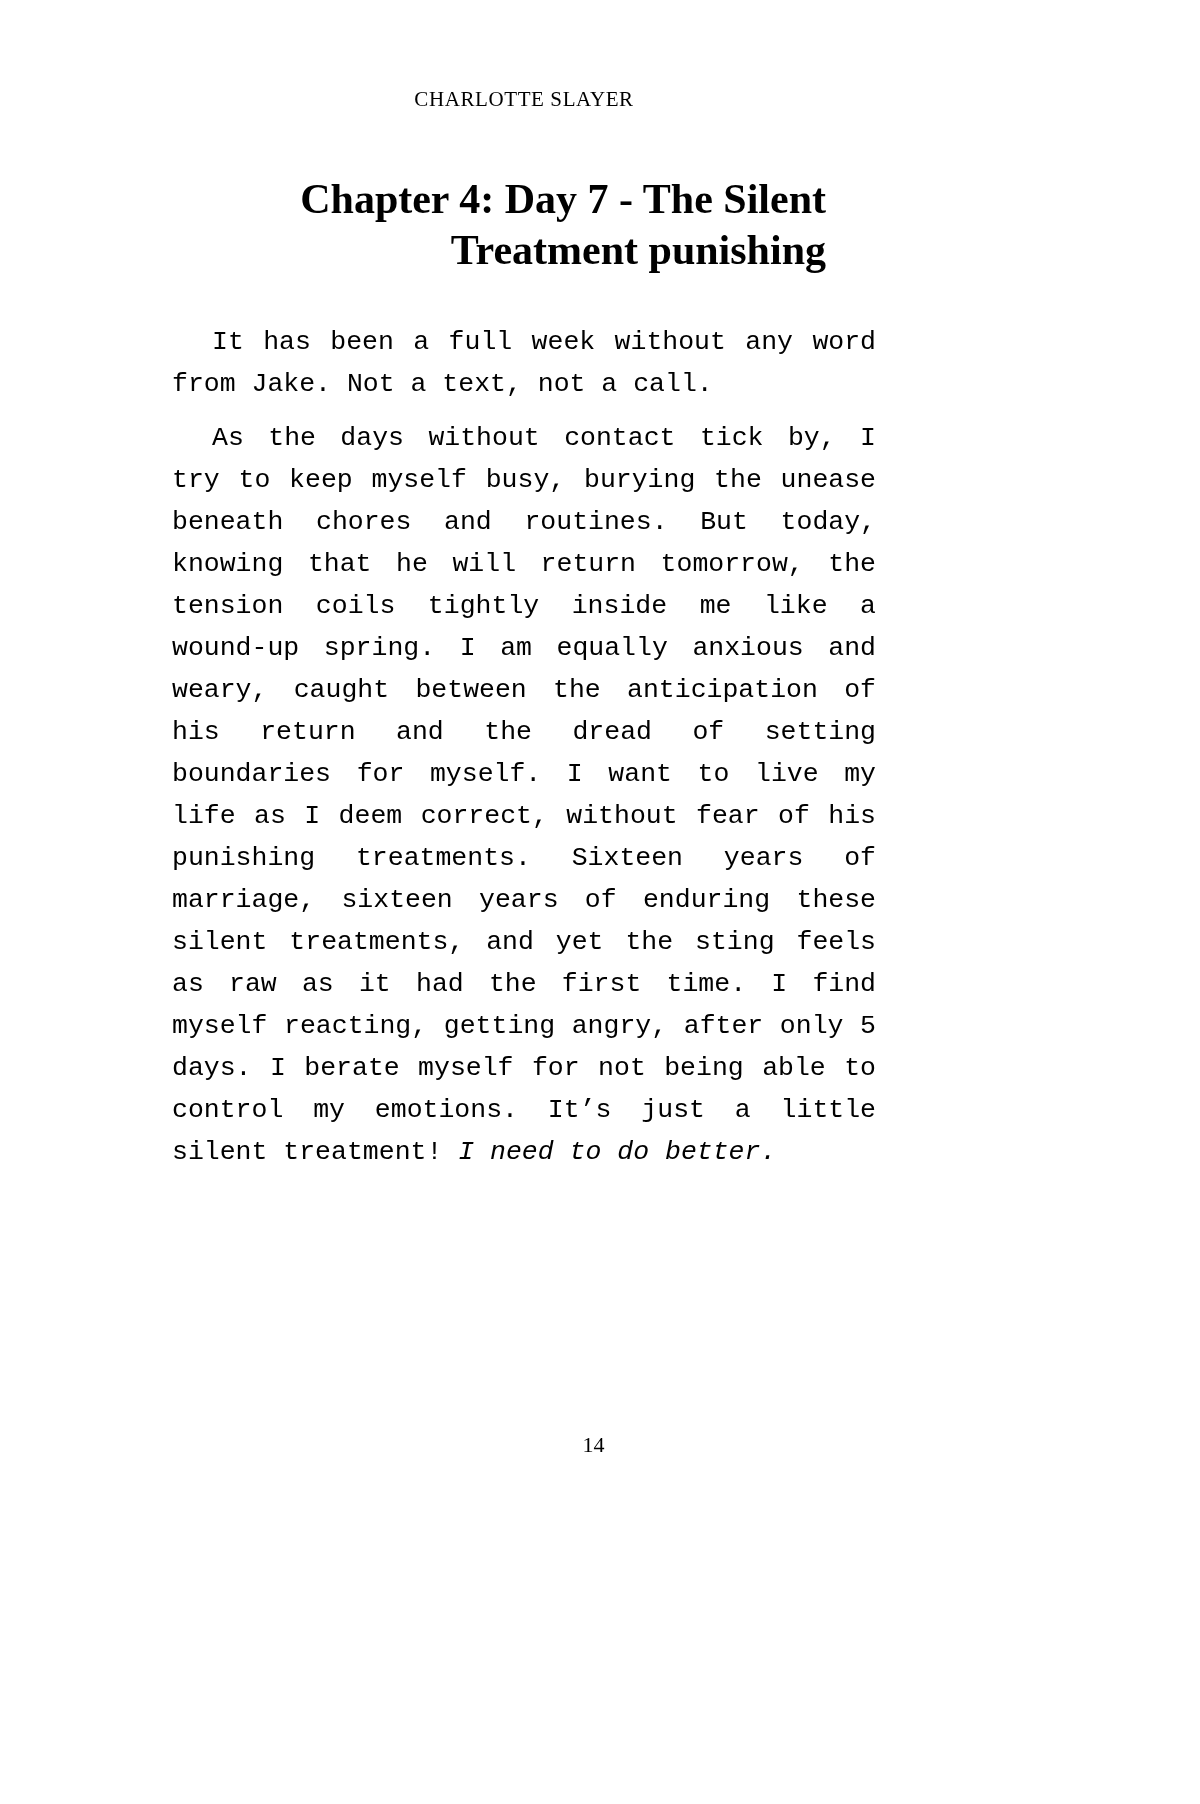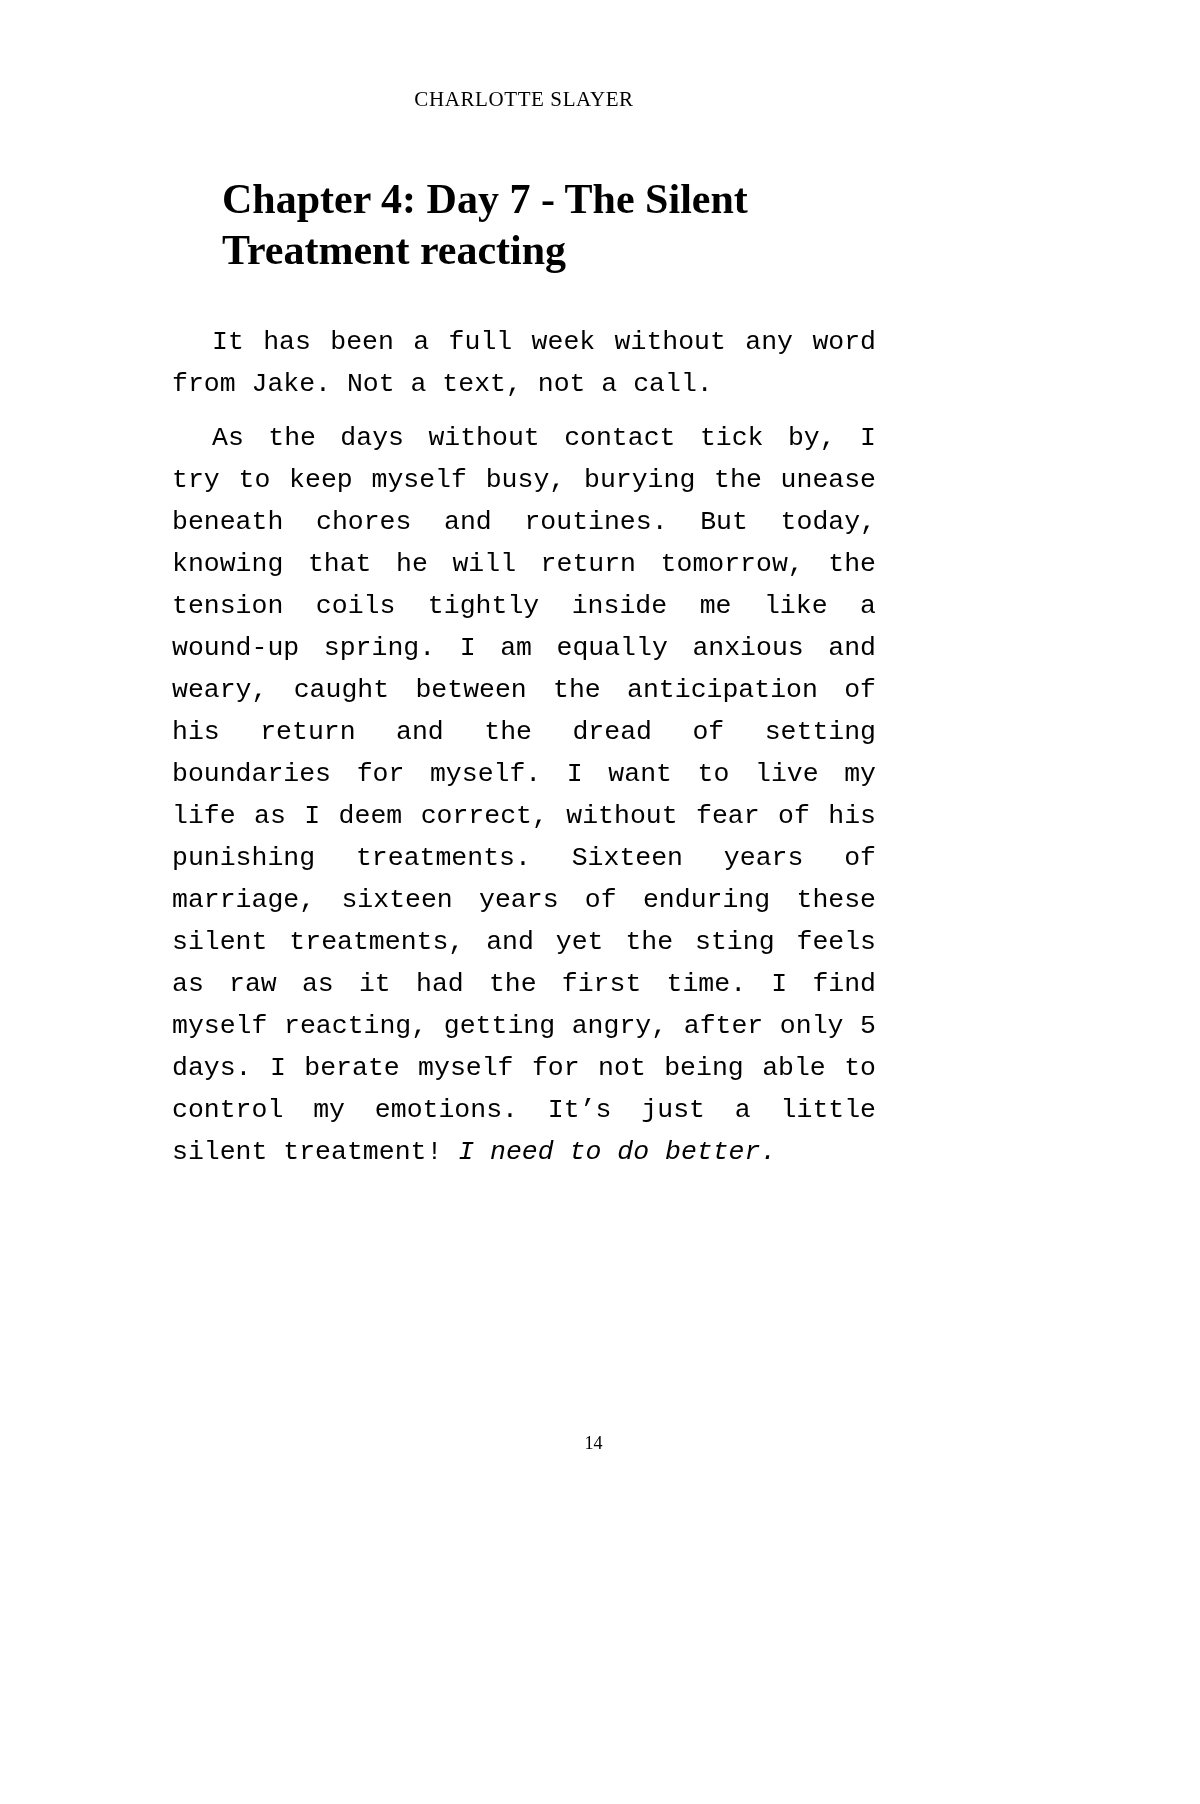--- a/index.html
+++ b/index.html
@@ -34,21 +34,21 @@
     text-align: center;
     font-size: 21px;
     letter-spacing: 0.6px;
     margin-top: 85px;
     line-height: 1.2;
     font-weight: normal;
   }
 
   
   .chapter-title {
-    text-align: left;
+    text-align: right;
     font-weight: bold;
     font-size: 42px;
     line-height: 1.22;
     margin: 0;
     padding: 0 50px;
     margin-top: 62px;
   }
   .chapter-title .tline {
     display: block;
   }
@@ -74,36 +74,36 @@
     font-style: italic;
   }
 
   
   .folio {
     position: absolute;
     left: 0;
     right: 13px;
     top: 1432px;
     text-align: center;
-    font-size: 18px;
+    font-size: 22px;
     line-height: 1;
   }
 </style>
 </head>
 <body>
 
 <div class="page">
 
   <div class="content">
 
     <div class="running-head">CHARLOTTE SLAYER</div>
 
     <h1 class="chapter-title">
       <span class="tline">Chapter 4: Day 7 - The Silent</span>
-      <span class="tline">Treatment reacting</span>
+      <span class="tline">Treatment punishing</span>
     </h1>
 
     <div class="body-text">
 
       <p class="para">It has been a full week without any word from Jake. Not a text, not a call.</p>
 
 
       <p class="para"><span>As the days without contact tick by, I try to keep myself busy, burying the unease beneath chores and routines. But today, knowing that he will return tomorrow, the tension coils tightly inside me like a wound-up spring. I am equally anxious and weary, caught between the anticipation of his return and the dread of setting boundaries for myself. I want to live my life as I deem correct, without fear of his punishing treatments. Sixteen years of marriage, sixteen years of enduring these silent treatments, and yet the sting feels as raw as it had the first time. I find myself reacting, getting angry, after only 5 days. I berate myself for not being able to control my emotions. It’s just a little silent treatment! </span><em class="ital">I need to do better.</em></p>
 
 

